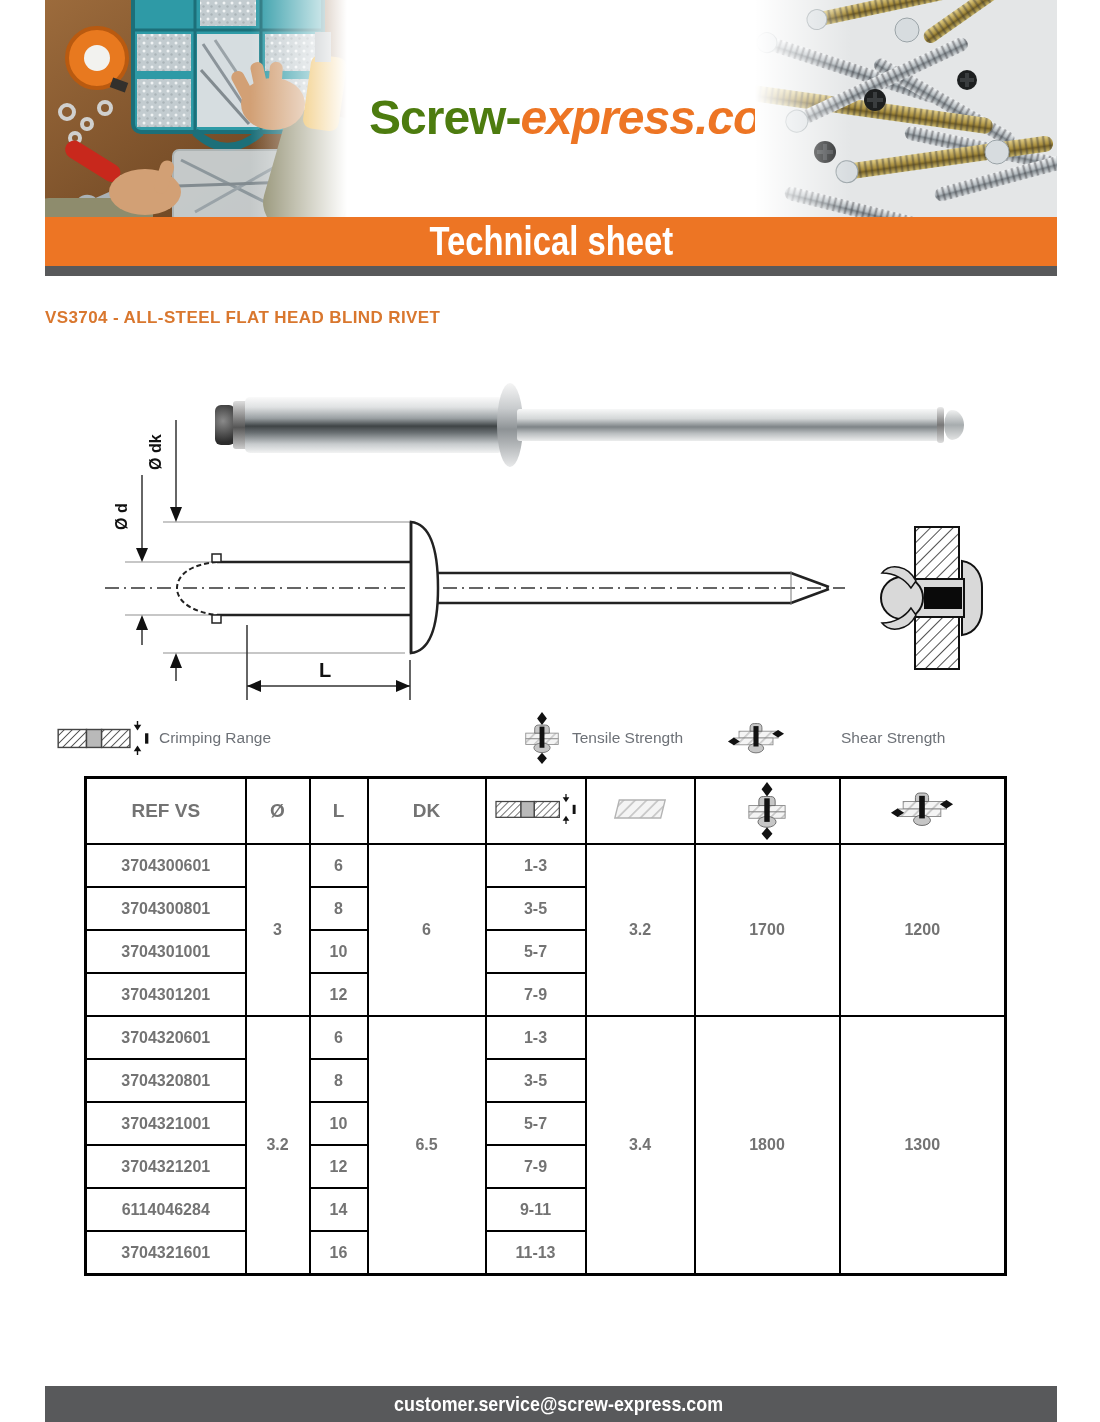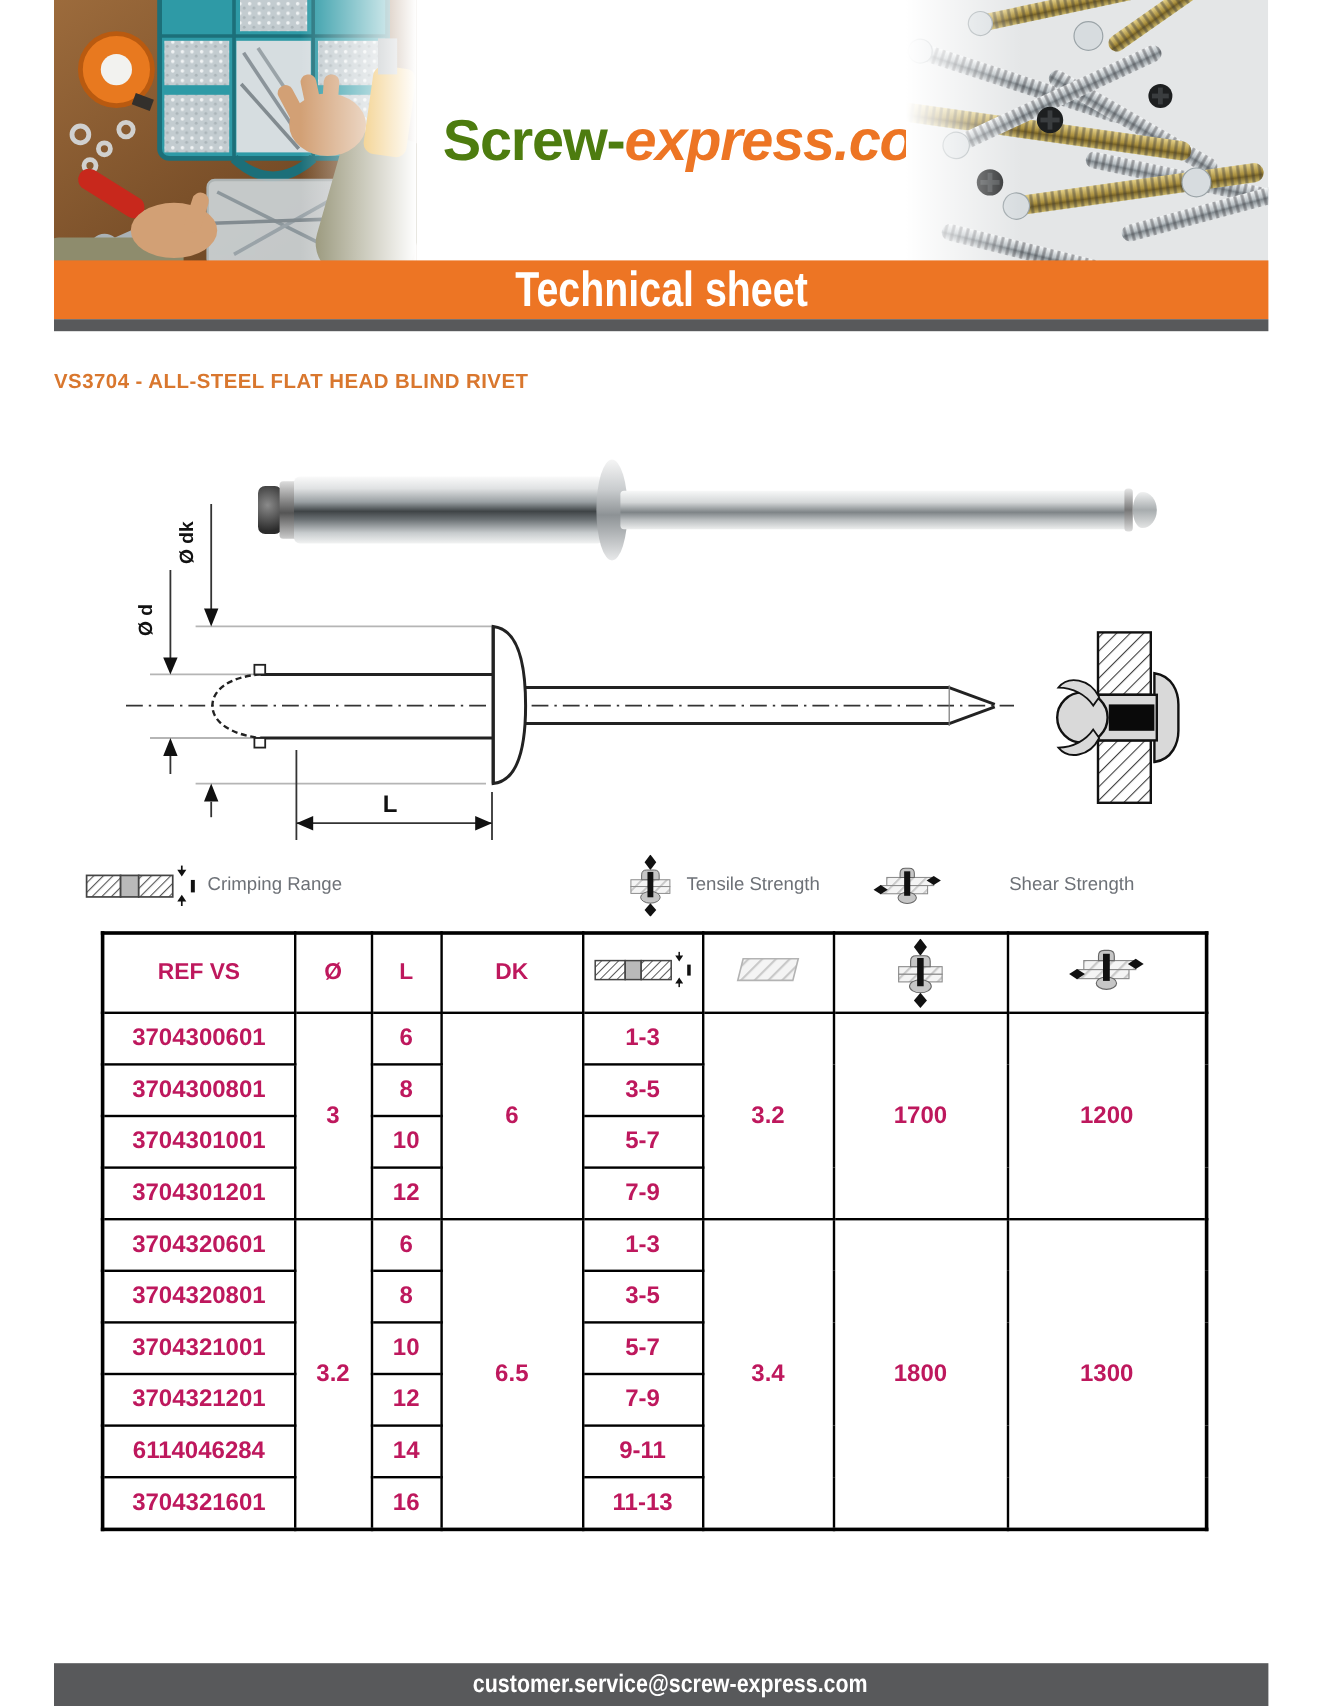--- a/index.html
+++ b/index.html
@@ -55,23 +55,23 @@
   .tech-drawing text{font-family:"Liberation Sans",sans-serif;font-weight:700;fill:#111;}
   .cross-section{position:absolute;left:878px;top:523px;width:112px;height:150px;}
   
   .legend{position:absolute;left:45px;top:710px;width:1012px;height:56px;}
   .legend-item{position:absolute;top:0;height:56px;display:flex;align-items:center;}
   .li-label{font-size:15.5px;color:var(--legend-text);}
   
   .spec-table{position:absolute;left:84px;top:776px;border-collapse:collapse;table-layout:fixed;
               border:3px solid #000;}
   .spec-table th,.spec-table td{border:2px solid #000;text-align:center;vertical-align:middle;
-              color:#be185d;padding:0;}
+              color:#737373;padding:0;}
   .spec-table thead th{height:64px;font-size:19px;font-weight:700;}
-  .spec-table tbody td{height:41px;font-size:20px;font-weight:700;}
+  .spec-table tbody td{height:41px;font-size:16px;font-weight:700;}
   
   .footer{position:absolute;left:45px;top:1386px;width:1012px;height:36px;background:var(--gray);
           display:flex;align-items:center;justify-content:center;box-sizing:border-box;padding-right:42px;}
   .footer .condensed{color:#fff;font-size:21px;font-weight:800;transform-origin:right;transform:scaleX(.85);}
 </style>
 </head>
 <body>
 
 <svg width="0" height="0" style="position:absolute" aria-hidden="true">
   <defs>
@@ -366,21 +366,21 @@
       <path d="M84,38 C99,40 104,54 104,64 L104,86 C104,96 99,110 84,112 Z"></path>
       <rect x="30" y="56" width="56" height="38"></rect>
       <circle cx="24" cy="75" r="21"></circle>
       <path d="M38,58 C30,42 12,40 4,50 C16,50 27,56 33,65 Z" stroke-width="1.5"></path>
       <path d="M38,92 C30,108 12,110 4,100 C16,100 27,94 33,85 Z" stroke-width="1.5"></path>
     </g>
     <rect x="46" y="64" width="38" height="22" fill="#0a0a0a"></rect>
   </svg>
 
   <div class="legend">
-    <div class="legend-item" style="left:25px">
+    <div class="legend-item" style="left:11px">
       <svg width="95" height="34" style="margin-right:8px">
           <use href="#sym-crimp"></use>
         </svg>
       <span class="li-label">Crimping Range</span>
     </div>
     <div class="legend-item" style="left:479px">
       <svg width="36" height="52" style="margin-right:12px">
           <use href="#sym-tensile"></use>
         </svg>
       <span class="li-label">Tensile Strength</span>

